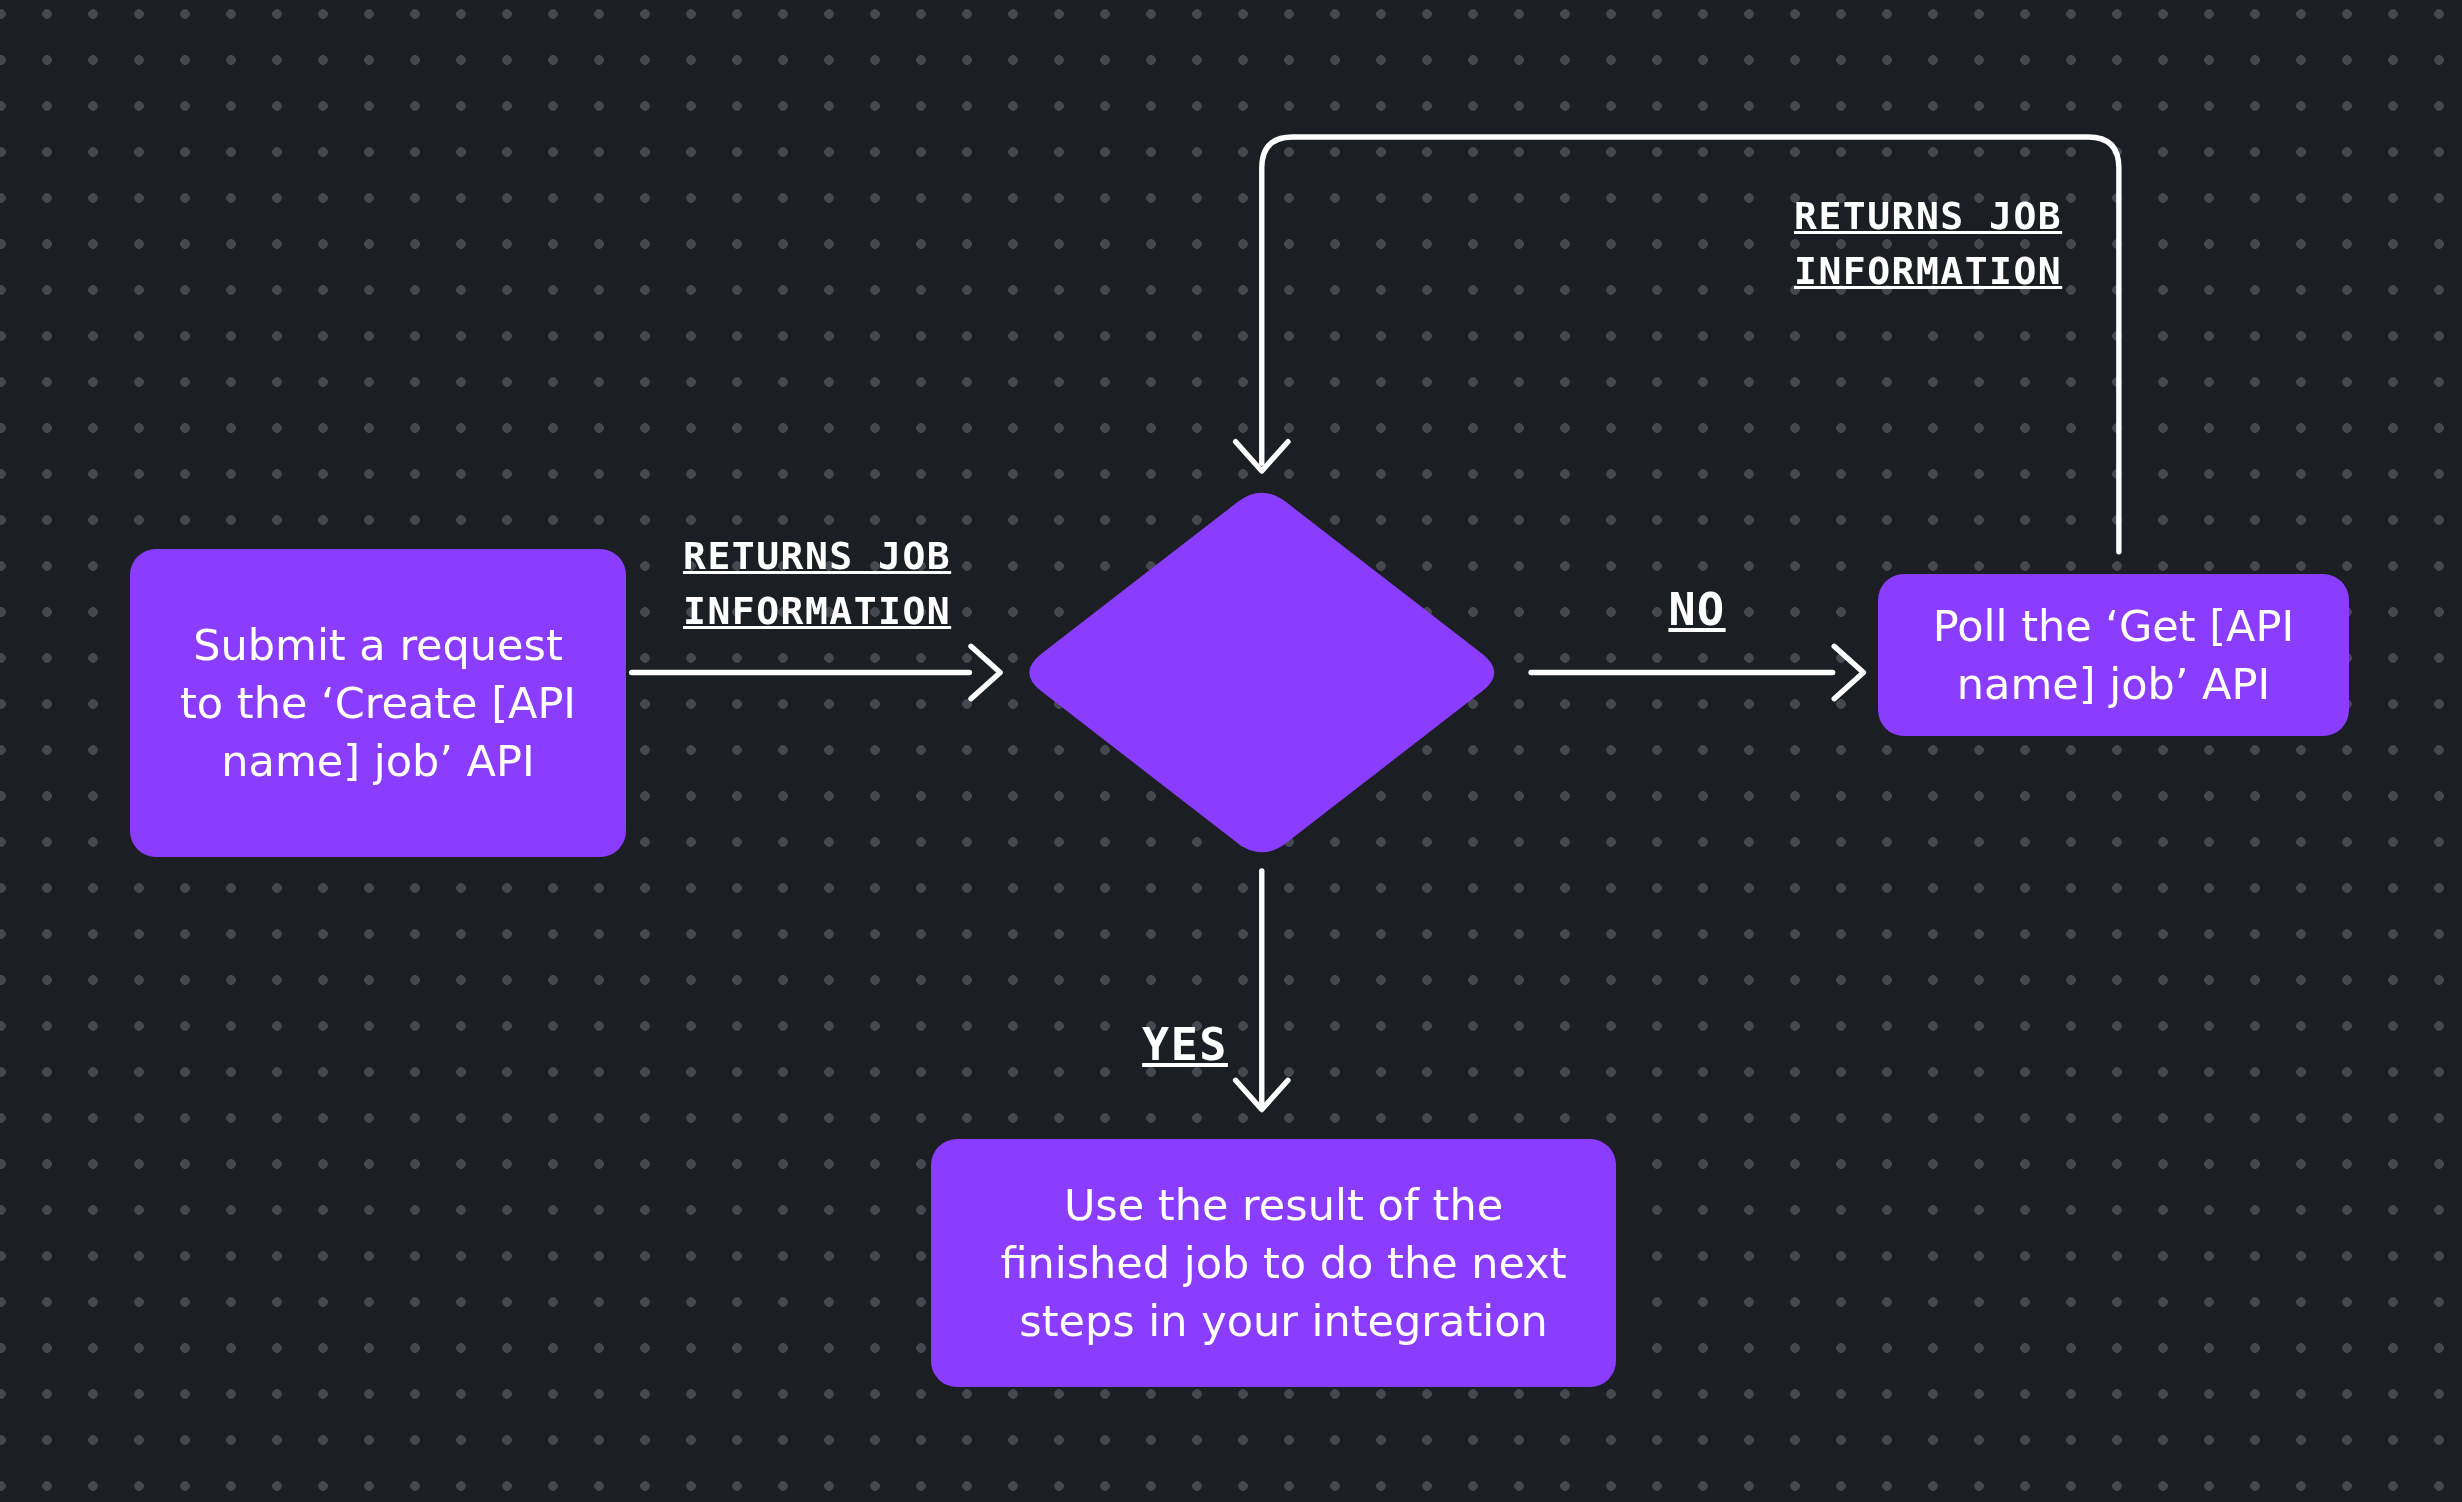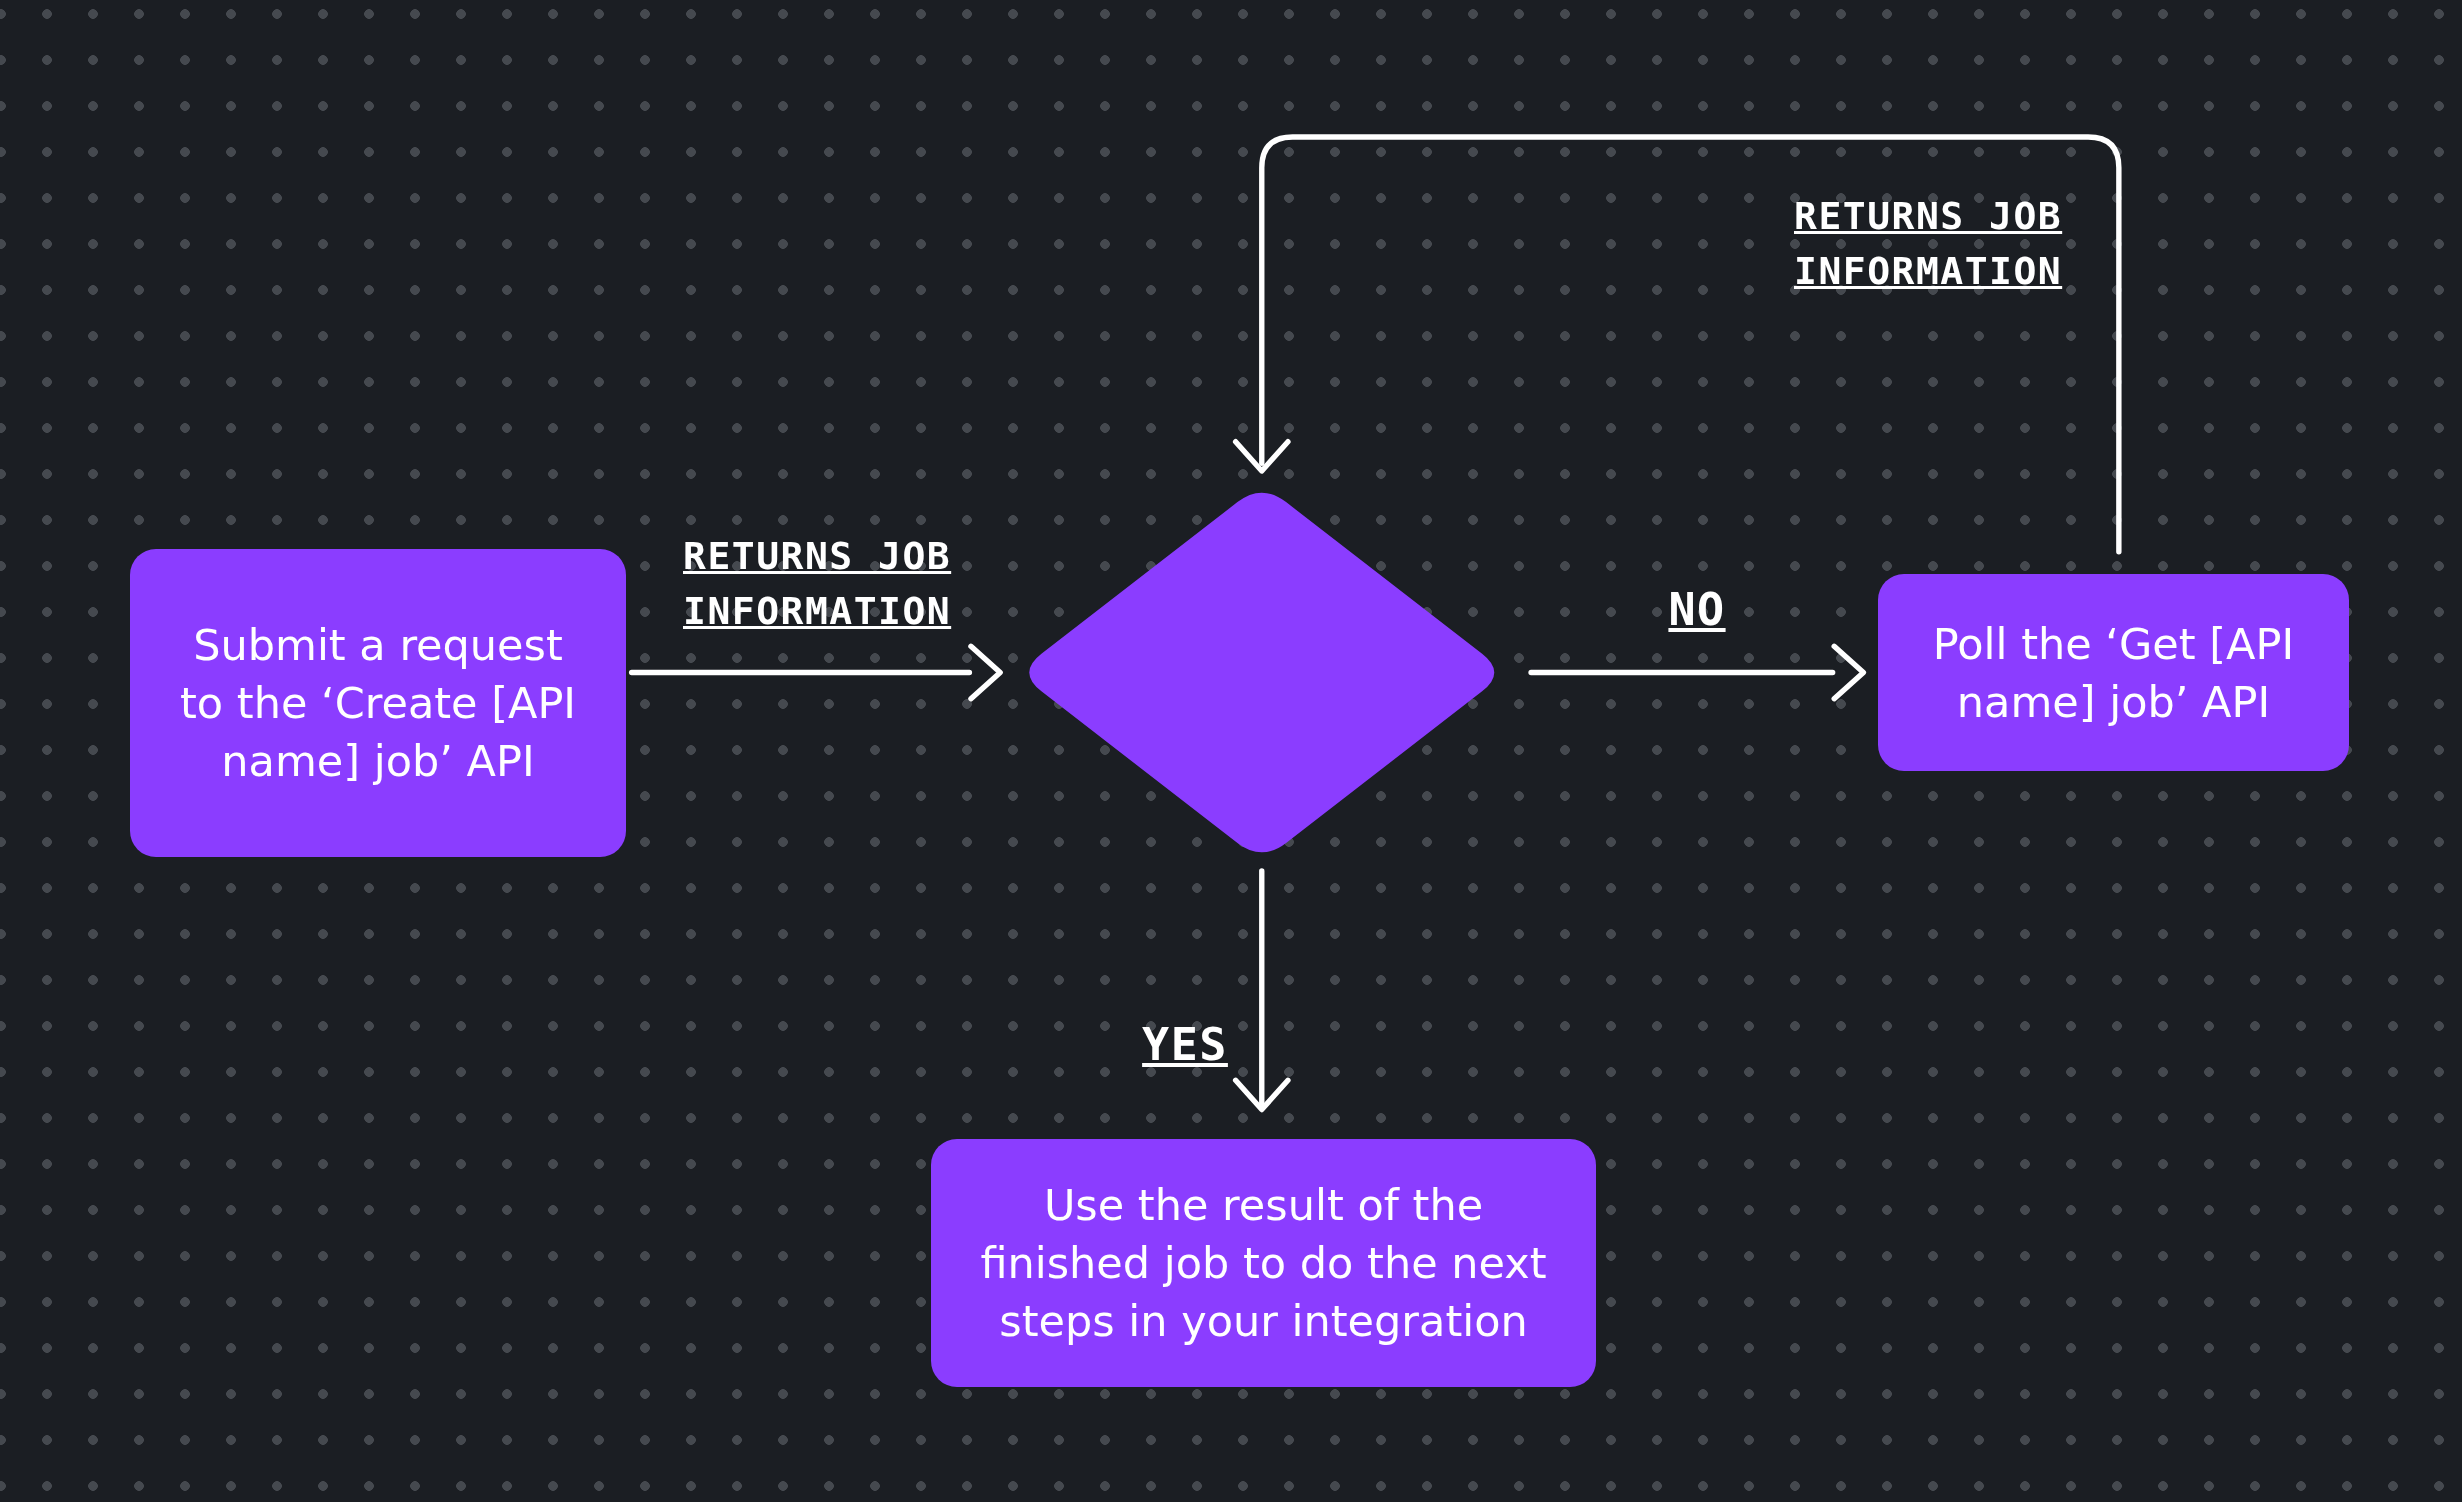--- a/index.html
+++ b/index.html
@@ -67,24 +67,24 @@
              L1671.6 1095.5 Q1640 1120 1608.4 1095.5
              L1353.6 898.5 Q1322 874 1353.6 849.5
              L1608.4 652.5 Q1640 628 1671.6 652.5 Z"></path>
   </svg>
 
   <div class="node" style="left:130px;top:549px;width:496px;height:308px;">Submit a request
 to the ‘Create [API
 name] job’ API</div>
 
 
-  <div class="node" style="left:1878px;top:574px;width:471px;height:197px;">Poll the ‘Get [API
+  <div class="node" style="left:1878px;top:574px;width:471px;height:162px;">Poll the ‘Get [API
 name] job’ API</div>
 
-  <div class="node" style="left:931px;top:1139px;width:665px;height:248px;">Use the result of the
+  <div class="node" style="left:931px;top:1139px;width:665px;height:248px;padding-left:20px;">Use the result of the
 finished job to do the next
 steps in your integration</div>
 
   <div class="edge-label" style="left:683px;top:529px;">RETURNS JOB
 INFORMATION</div>
 
   <div class="edge-label" style="left:1794px;top:189px;">RETURNS JOB
 INFORMATION</div>
 
   <div class="edge-label small" style="left:1647px;top:585px;width:100px;">NO</div>

